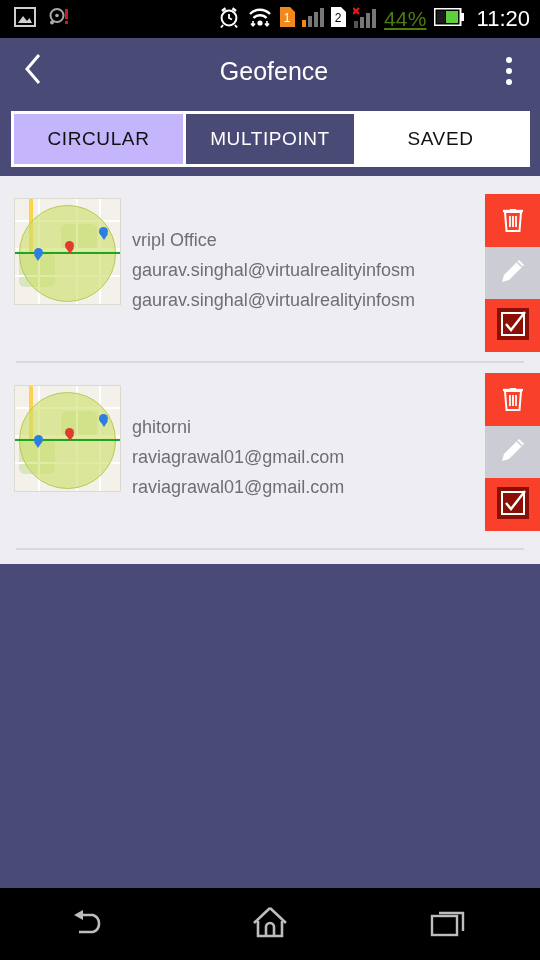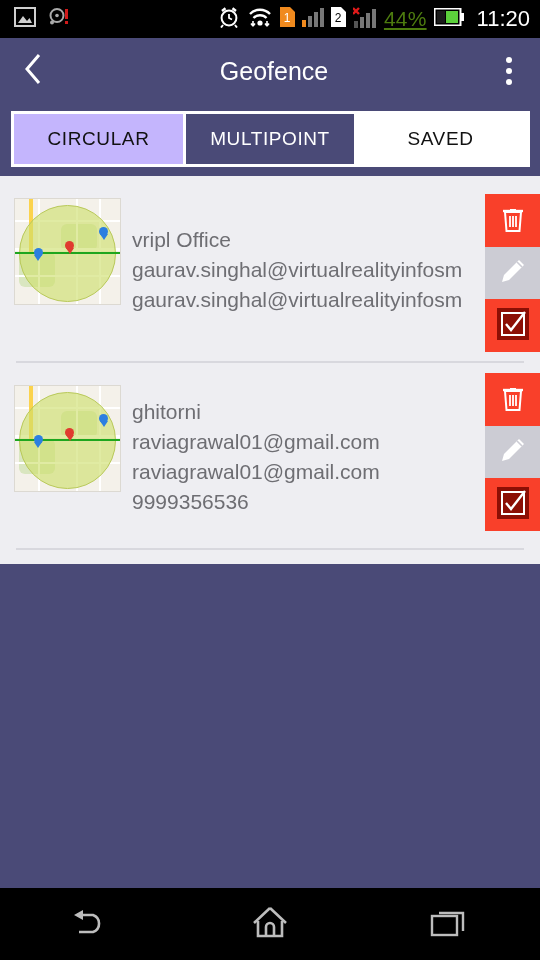--- a/index.html
+++ b/index.html
@@ -90,21 +90,21 @@
   .pin.blue .pin-tip { border-top:6px solid #2c7fe0; }
   .pin.r1 { left:48%; top:40%; }
   .pin.b1 { left:80%; top:27%; }
   .pin.b2 { left:18%; top:47%; }
 
   .texts {
     flex:1; padding:16px 72px 14px 10px; display:flex; flex-direction:column;
     justify-content:center; min-width:0;
   }
   .tline {
-    font-size:21px; color:#6e6e73; line-height:30px;
+    font-size:18px; color:#6e6e73; line-height:30px;
     word-break:break-all; overflow-wrap:anywhere;
   }
 
   
   .actions {
     position:absolute; right:0; top:0; width:55px;
     display:flex; flex-direction:column;
   }
   .act {
     width:55px; display:flex; align-items:center; justify-content:center; cursor:pointer;
@@ -325,21 +325,20 @@
           <div class="pin blue b2">
             <div class="pin-head"></div>
               <div class="pin-tip"></div>
           </div>
         </div>
       </div>
       <div class="texts">
         <div class="tline">ghitorni</div>
         <div class="tline">raviagrawal01@gmail.com</div>
         <div class="tline">raviagrawal01@gmail.com</div>
-        <div class="tline">9999356536</div>
       </div>
       <div class="actions" style="top:10px;">
         <div class="act del" style="height:53px;">
           <span>
             <svg width="24" height="28" viewBox="0 0 24 28">
               <path d="M4 7 H20 L18.5 26 H5.5 Z" fill="none" stroke="#fff" stroke-width="2"></path>
               <path d="M2 6 H22" stroke="#fff" stroke-width="2.4"></path>
               <path d="M9 4 H15 V6 H9 Z" fill="#fff"></path>
               <path d="M9 11 V22 M12 11 V22 M15 11 V22" stroke="#fff" stroke-width="1.8"></path>
             </svg>

